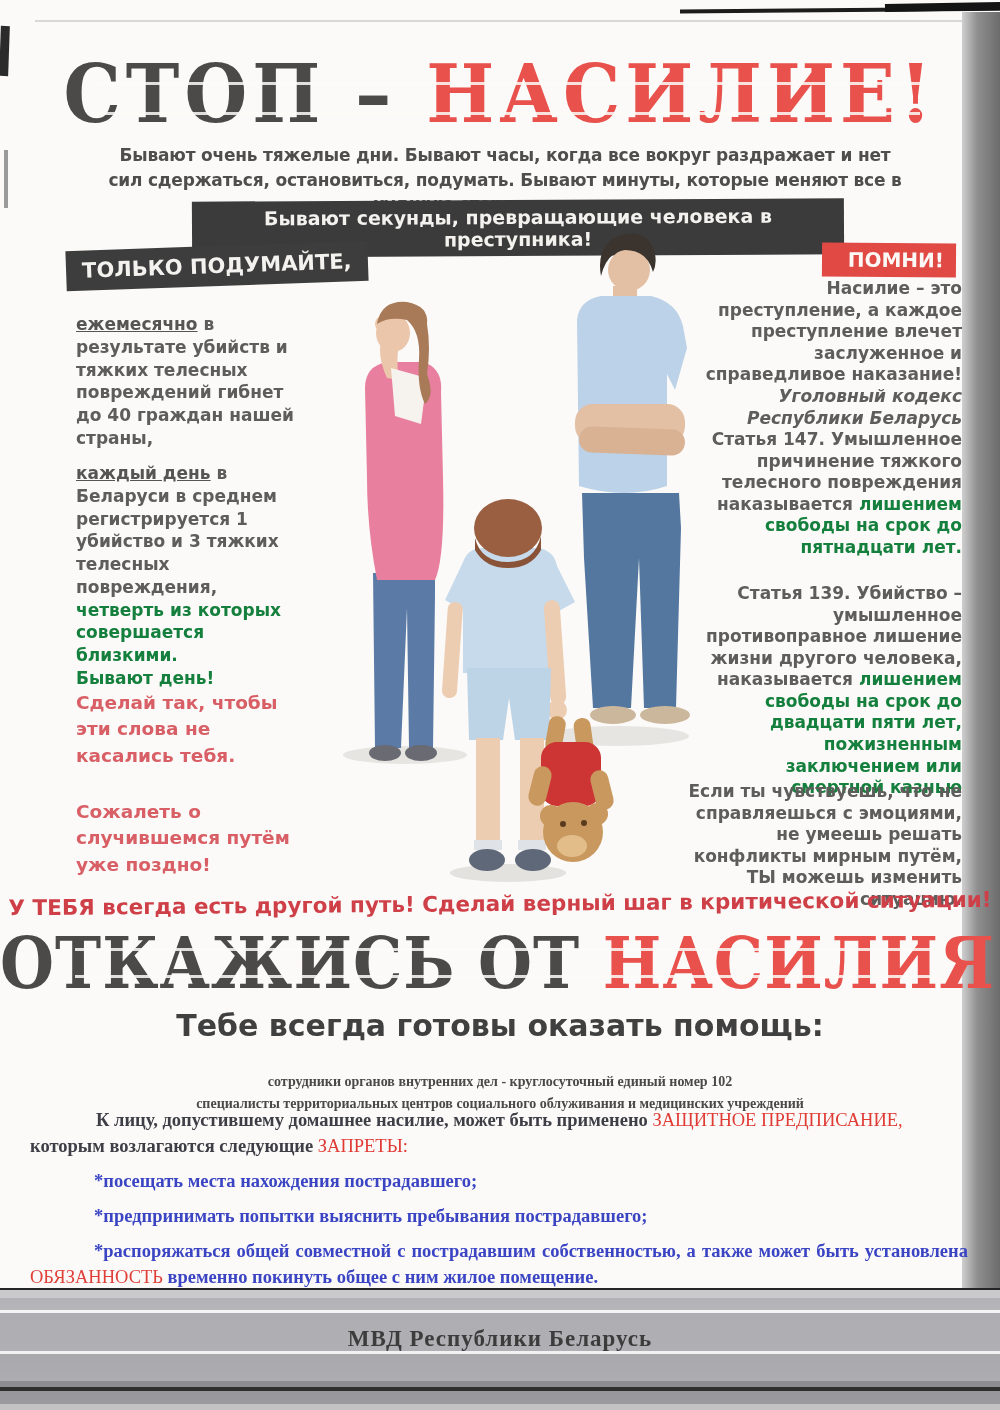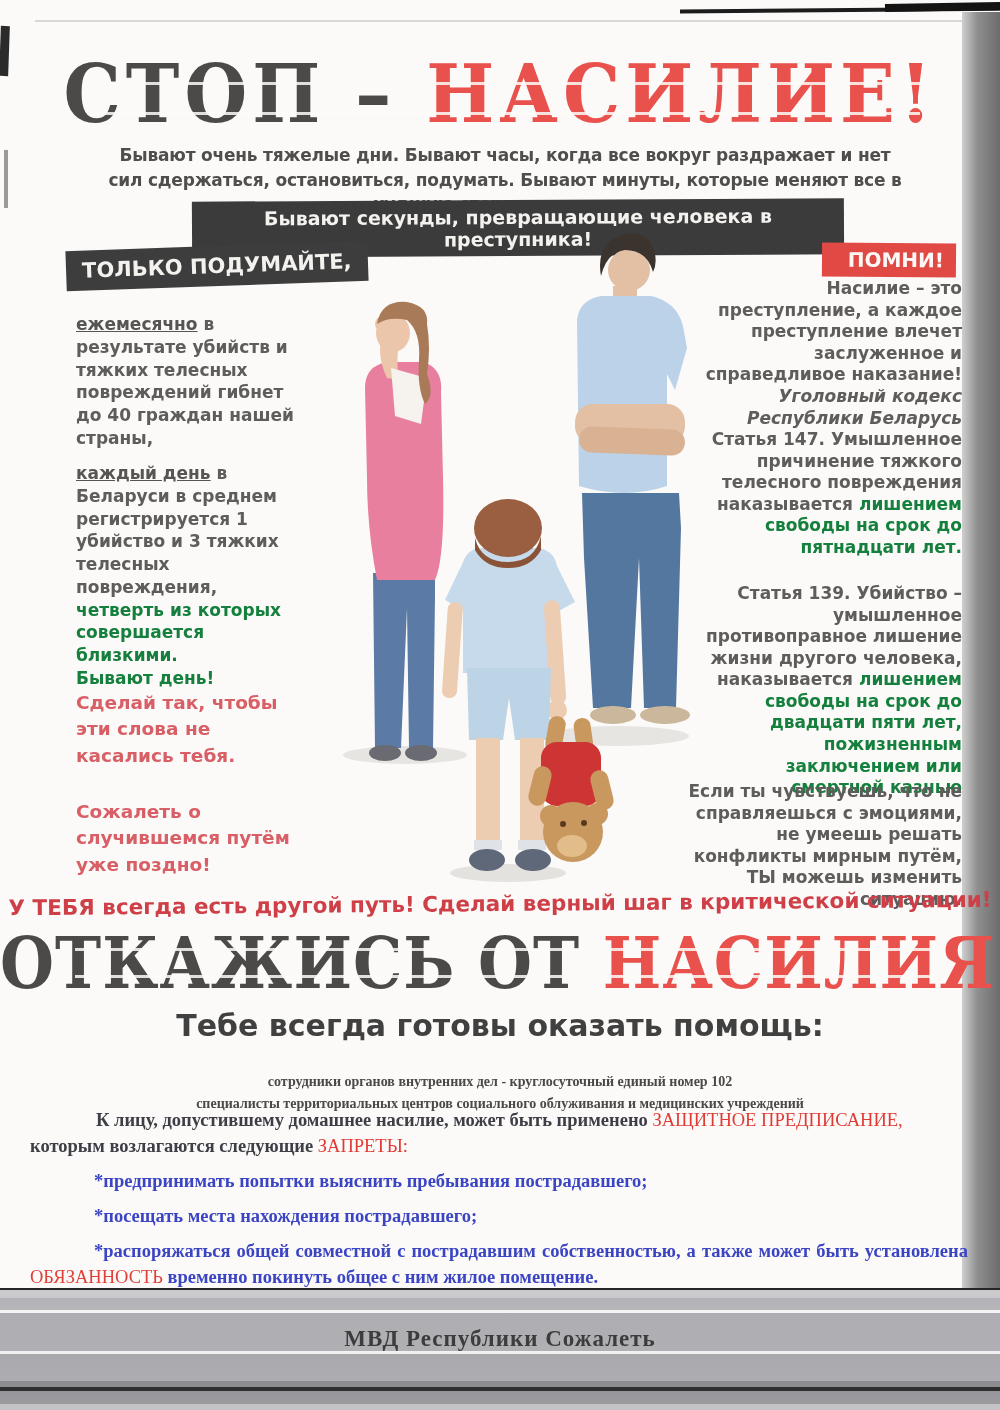--- a/index.html
+++ b/index.html
@@ -188,23 +188,23 @@
 <div class="abs help-lines">
   <div>сотрудники органов внутренних дел - круглосуточный единый номер 102</div>
   <div>специалисты территориальных центров социального облуживания и медицинских учреждений</div>
 </div>
 
 <div class="abs legal">
   <div class="legal-intro">
     <span>К лицу, допустившему домашнее насилие, может быть применено </span><span class="redcaps">ЗАЩИТНОЕ ПРЕДПИСАНИЕ,</span><span> которым возлагаются следующие </span><span class="redcaps">ЗАПРЕТЫ:</span>
   </div>
   <div class="legal-list">
+    <div class="item">*посещать места нахождения пострадавшего;</div>
     <div class="item">*предпринимать попытки выяснить пребывания пострадавшего;</div>
-    <div class="item">*посещать места нахождения пострадавшего;</div>
     <div class="item-wide">
       <span>*распоряжаться общей совместной с пострадавшим собственностью, а также может быть установлена </span><span class="redcaps">ОБЯЗАННОСТЬ</span><span> временно покинуть общее с ним жилое помещение.</span>
     </div>
   </div>
 </div>
 
 <div class="abs footer">
-  <div class="abs footer-text">МВД Республики Сожалеть</div>
+  <div class="abs footer-text">МВД Республики Беларусь</div>
 </div>
 
 </body></html>

